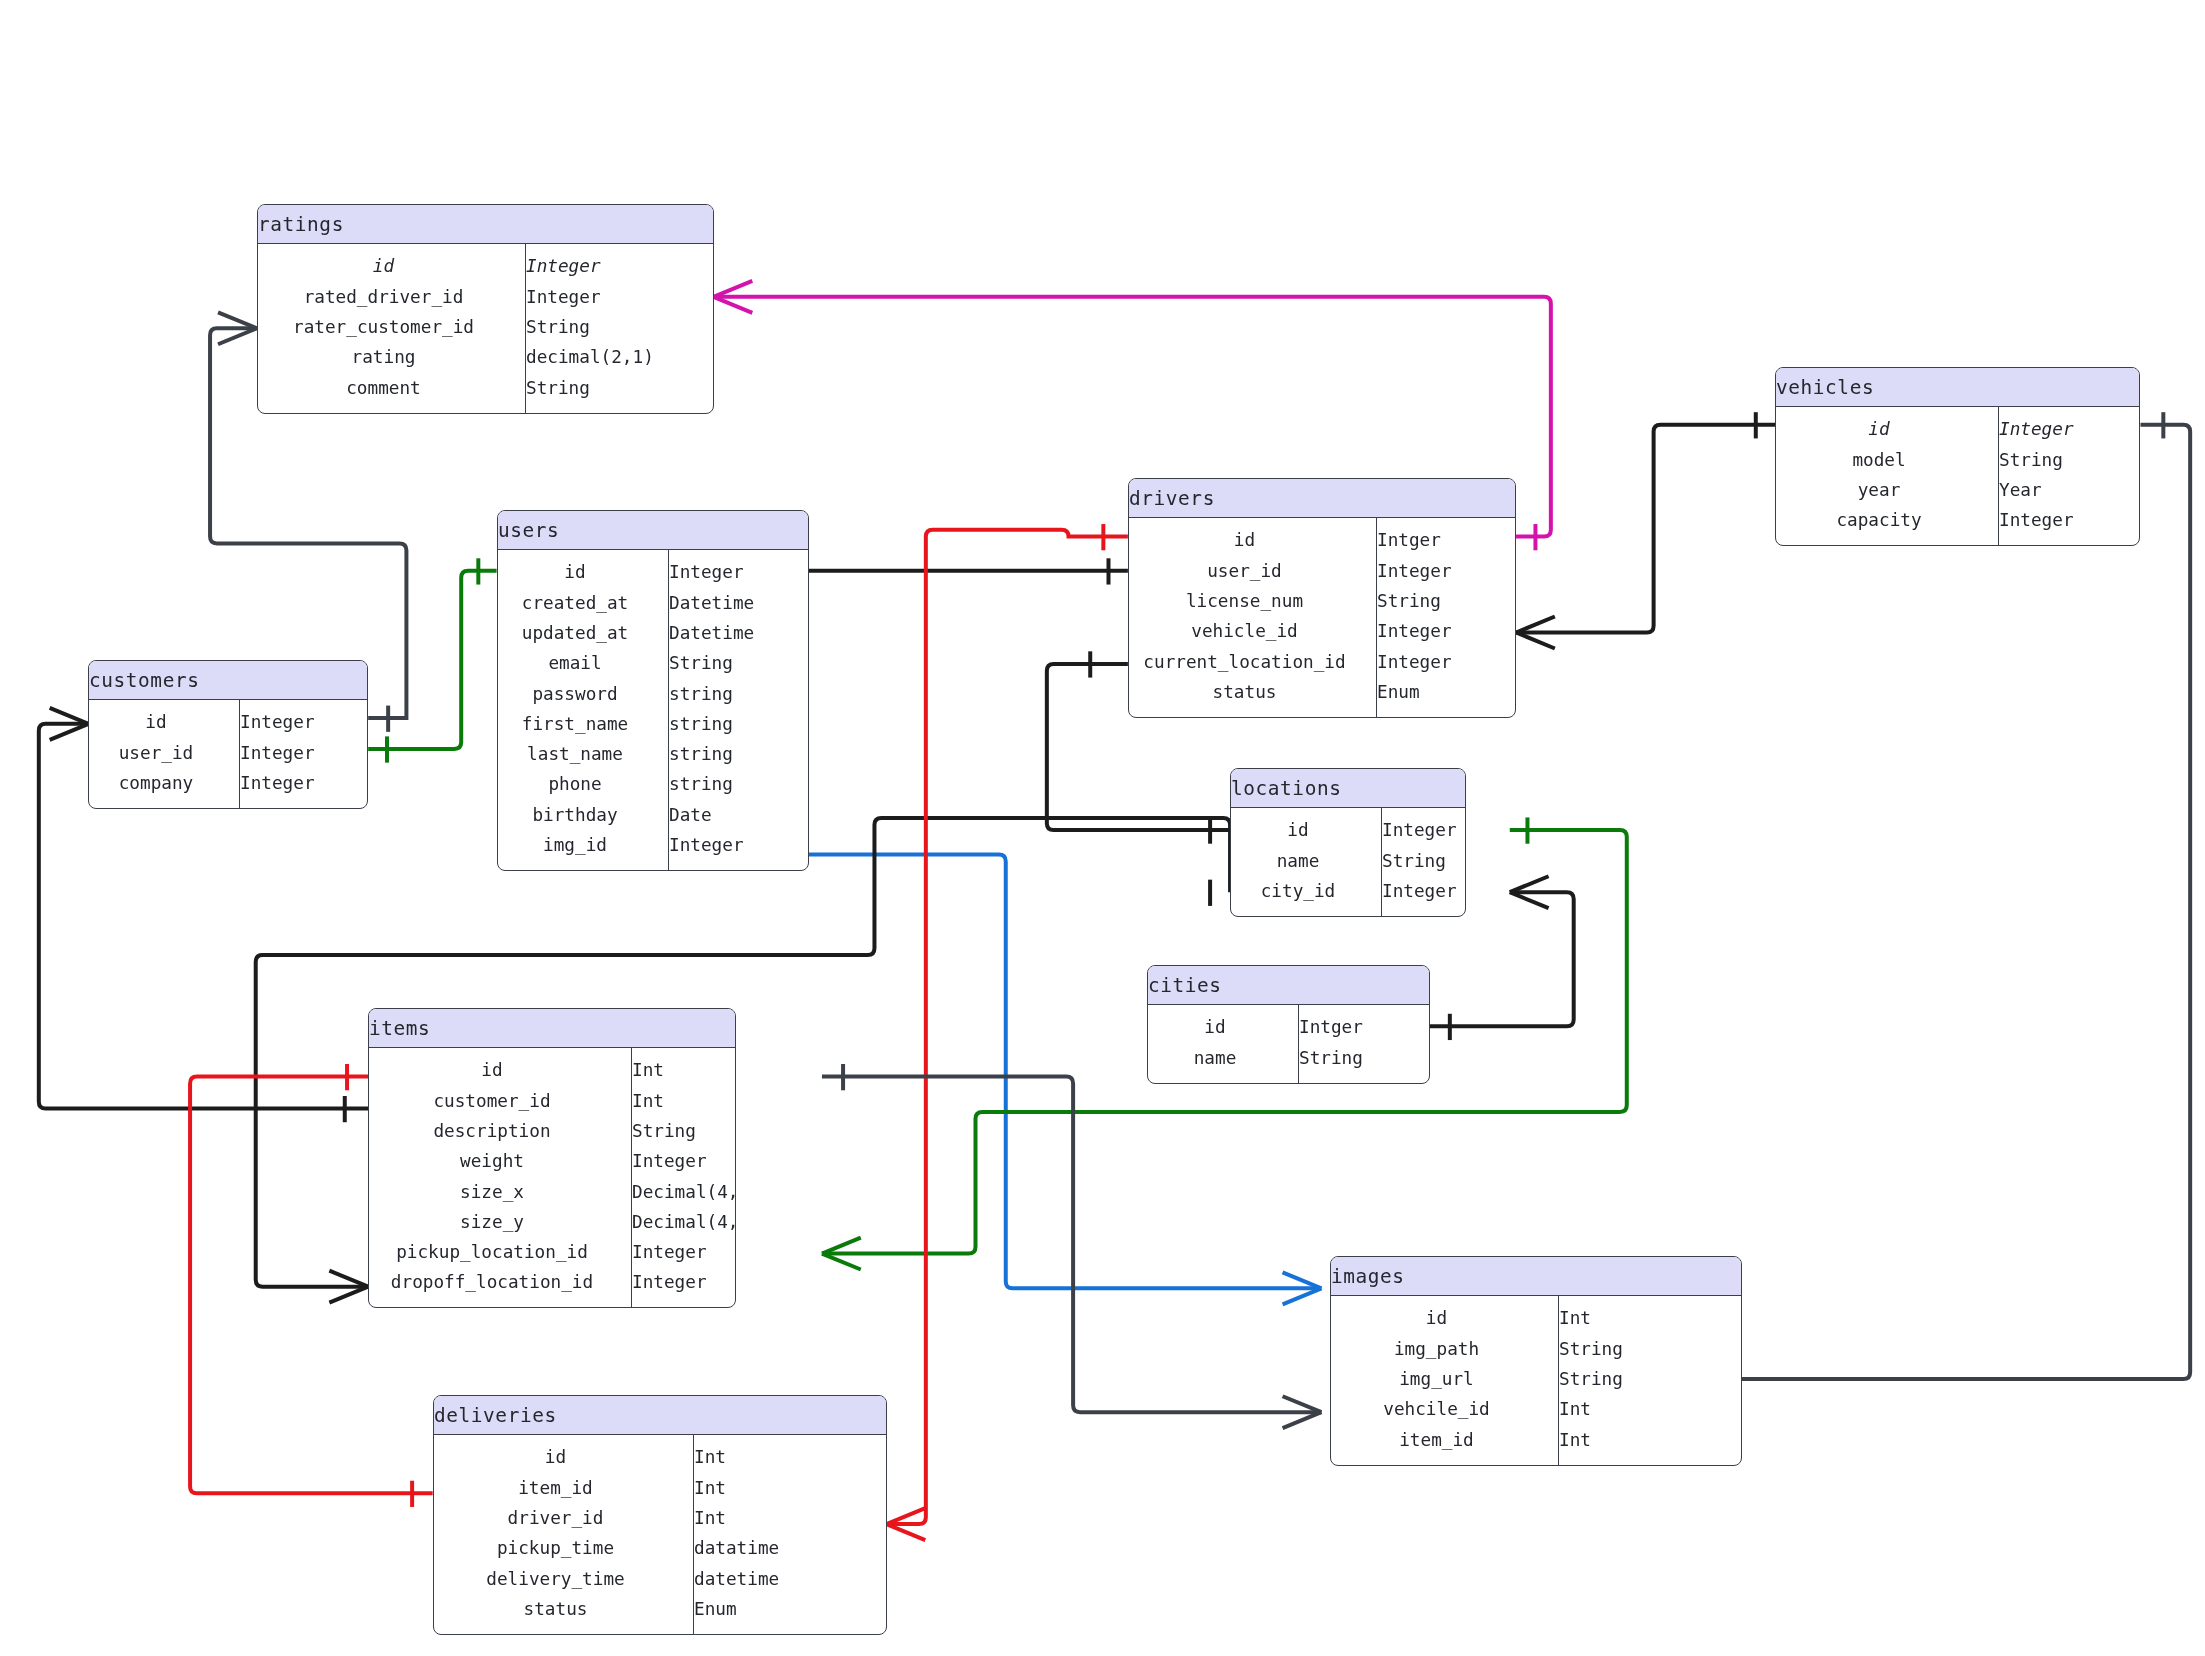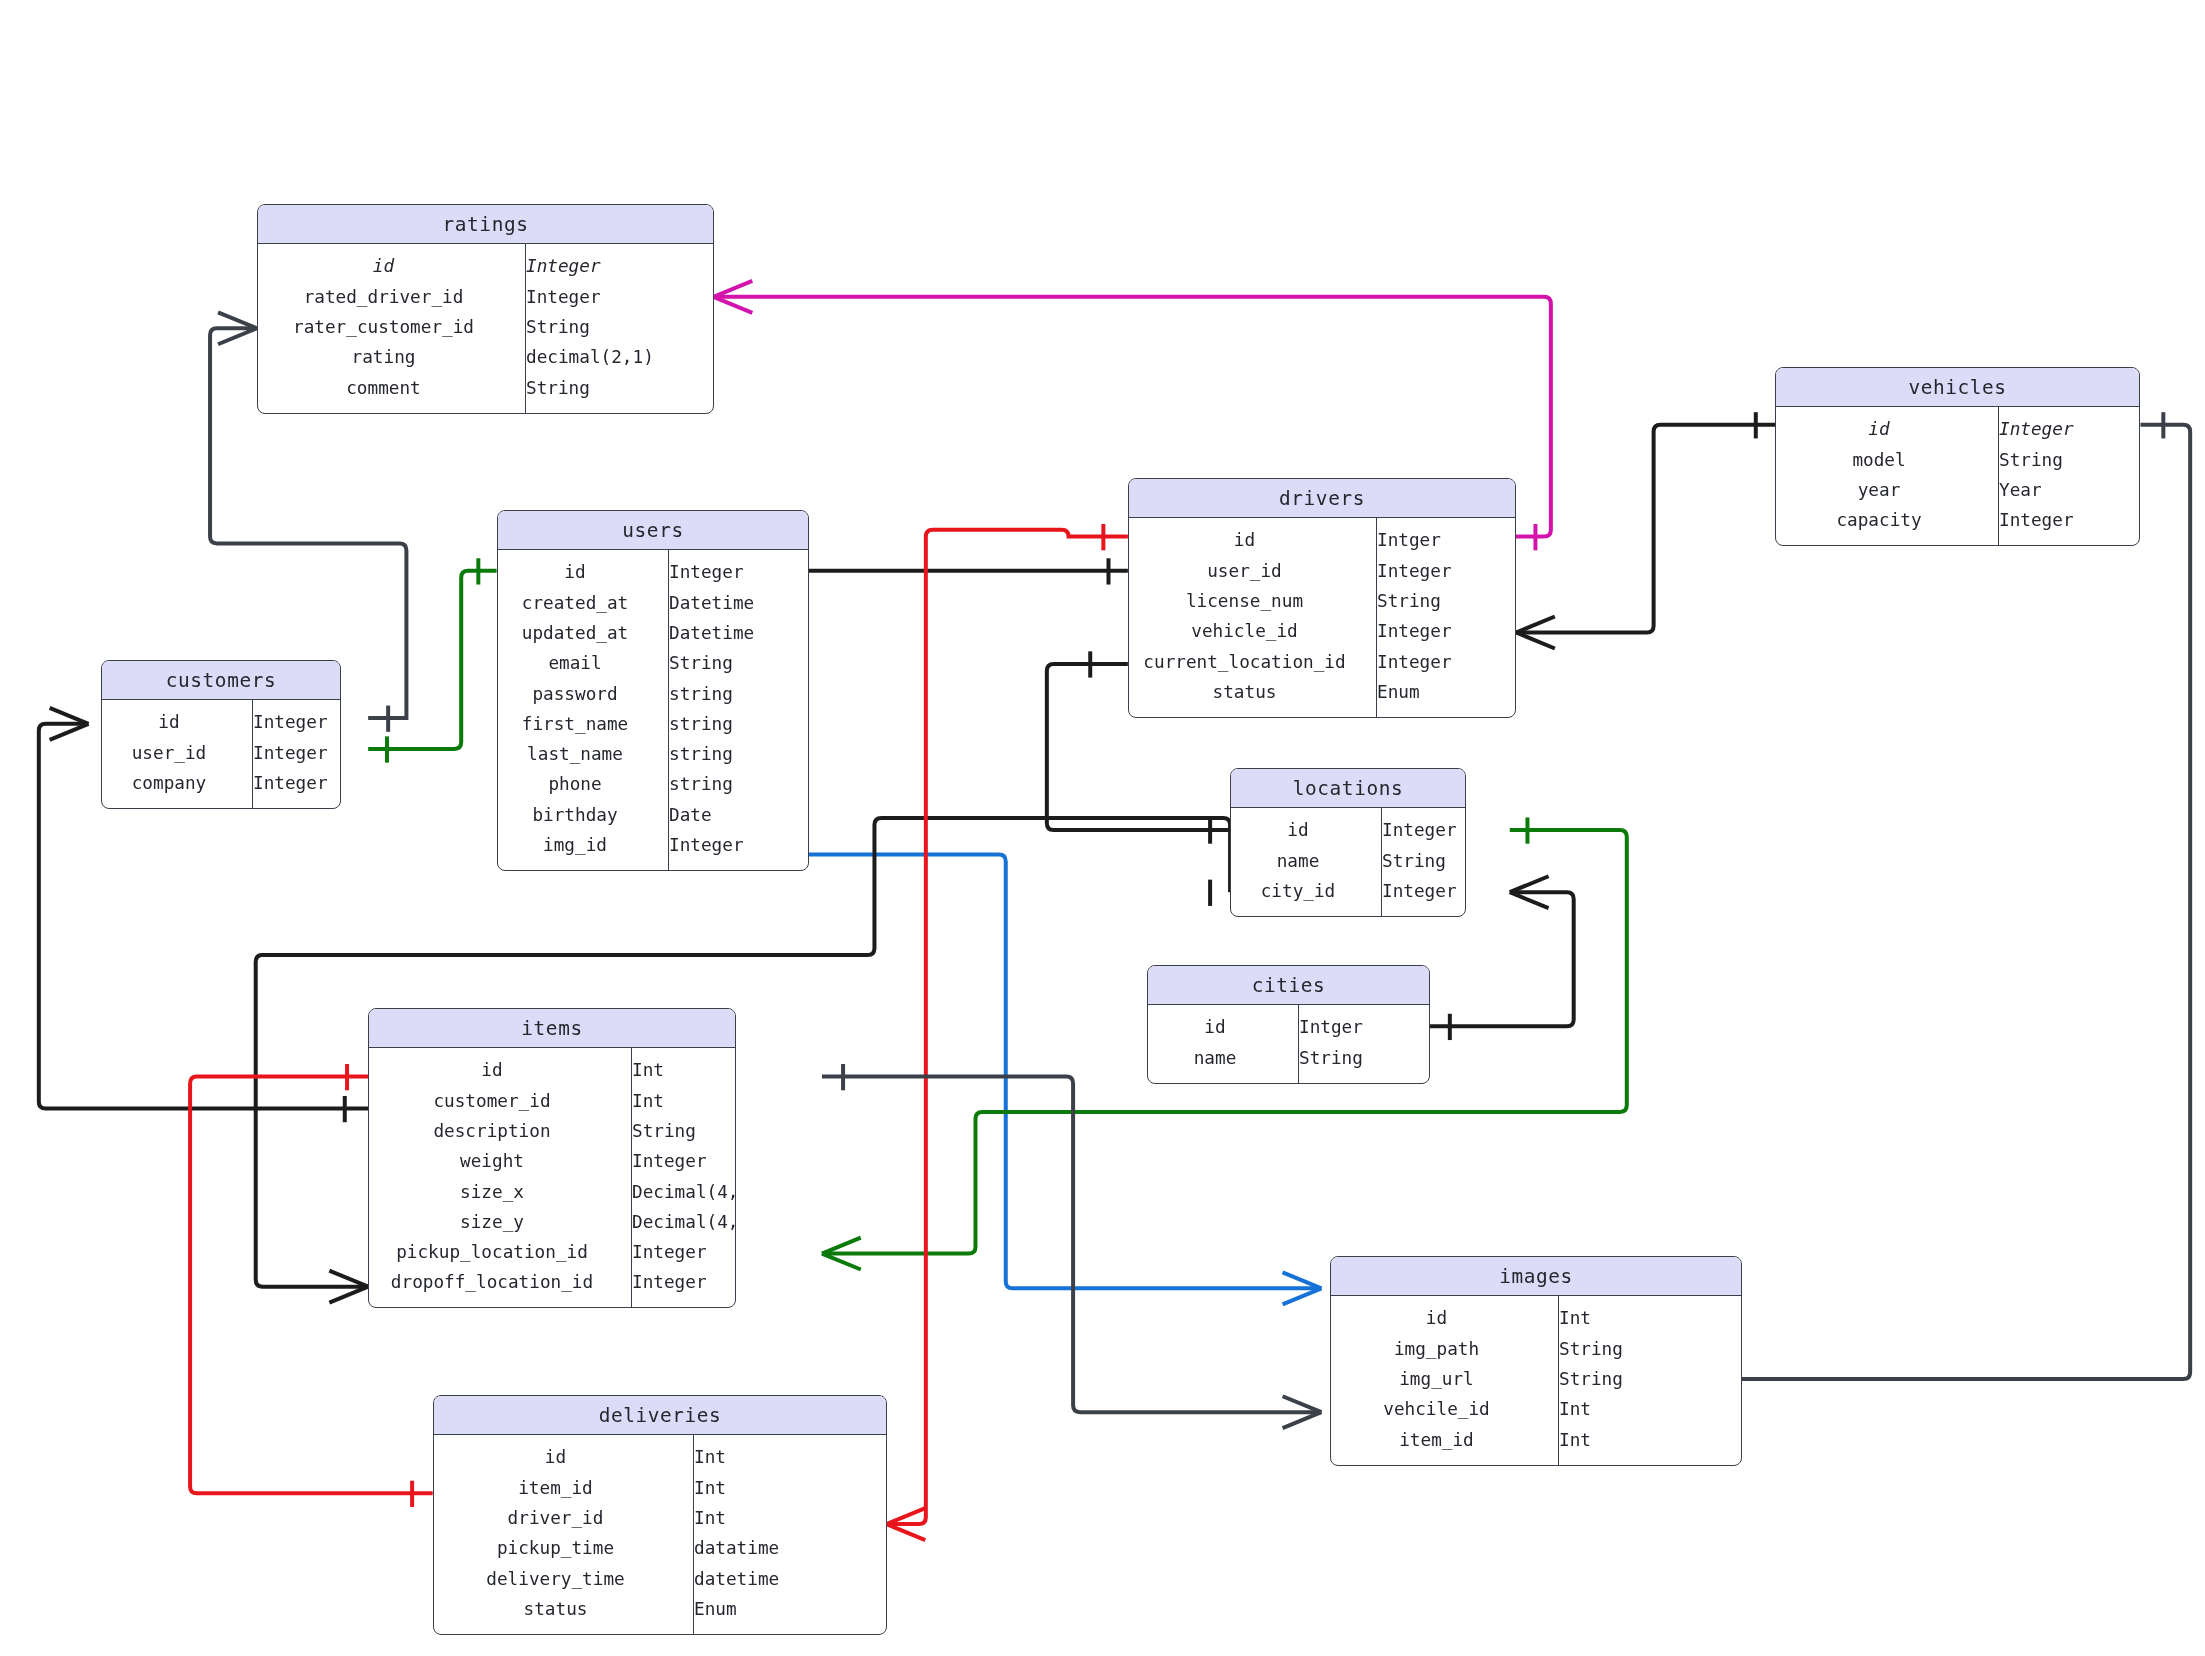--- a/index.html
+++ b/index.html
@@ -15,21 +15,20 @@
     border:1.1px solid #3b3f4a;
     border-radius:8px;
     background:#ffffff;
     box-sizing:border-box;
     overflow:hidden;
     z-index:5;
   }
   .tbl-title{
     background:#dcdcf8;
     border-bottom:1.1px solid #3b3f4a;
-    text-align:center;
     color:#25272e;
     font-size:19.4px;
     line-height:1;
     padding:9.7px 0 9px 0;
     letter-spacing:0.6px;
   }
   .tbl-body{display:flex;}
   .col-names,.col-types{
     padding:8px 0 9px 0;
     box-sizing:border-box;
@@ -241,21 +240,21 @@
           <div class="col-types" style="width: 140px;">
             <div class="fld">Intger</div>
             <div class="fld">Integer</div>
             <div class="fld">String</div>
             <div class="fld">Integer</div>
             <div class="fld">Integer</div>
             <div class="fld">Enum</div>
           </div>
         </div>
       </div>
-      <div class="table-box" style="left: 88px; top: 660px; width: 240px; margin-left: 13px;">
+      <div class="table-box" style="left: 88px; top: 660px; width: 280px;">
         <div class="tbl-title">customers</div>
         <div class="tbl-body">
           <div class="col-names" style="width: 151px; flex: 0 0 151px;">
             <div class="fld">id</div>
             <div class="fld">user_id</div>
             <div class="fld">company</div>
           </div>
           <div class="col-types" style="width: 128px;">
             <div class="fld">Integer</div>
             <div class="fld">Integer</div>

